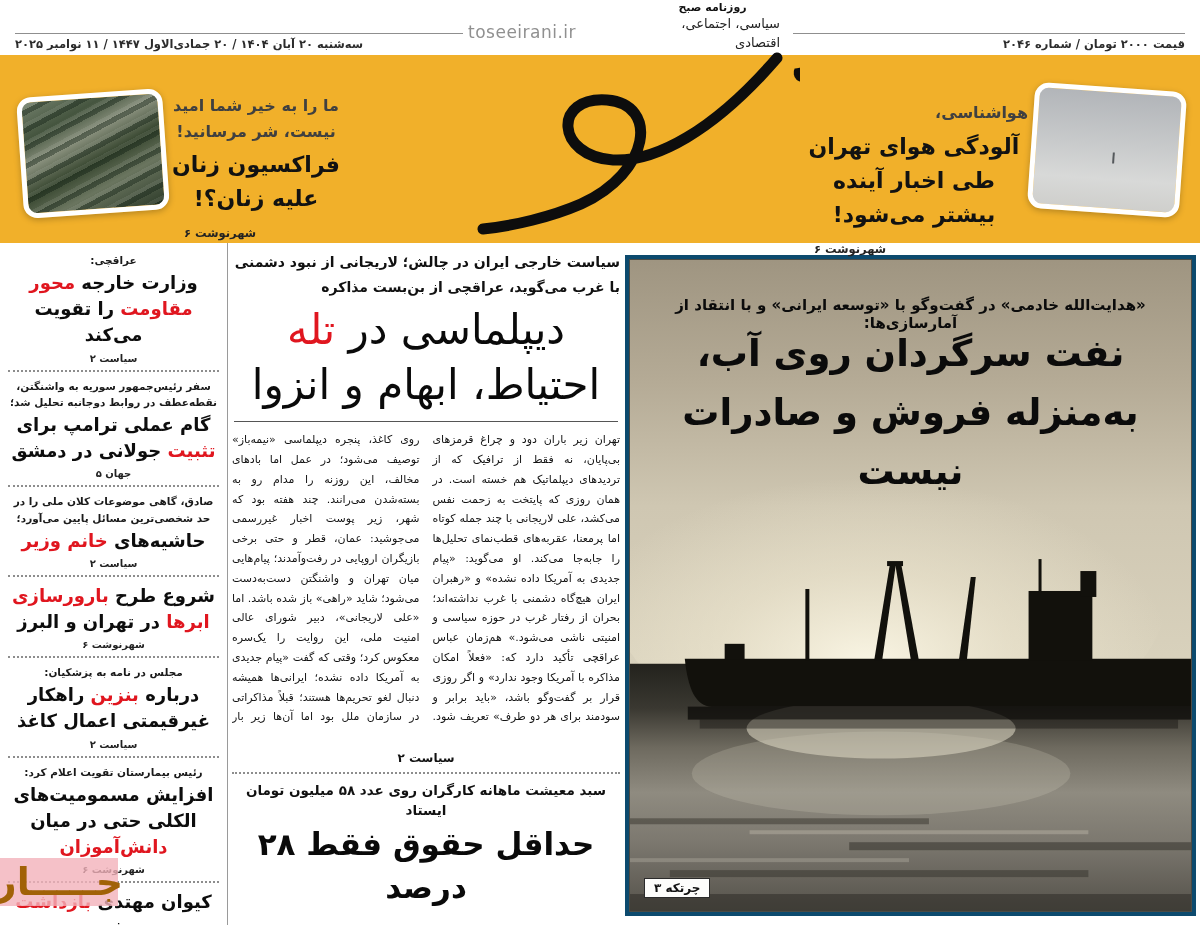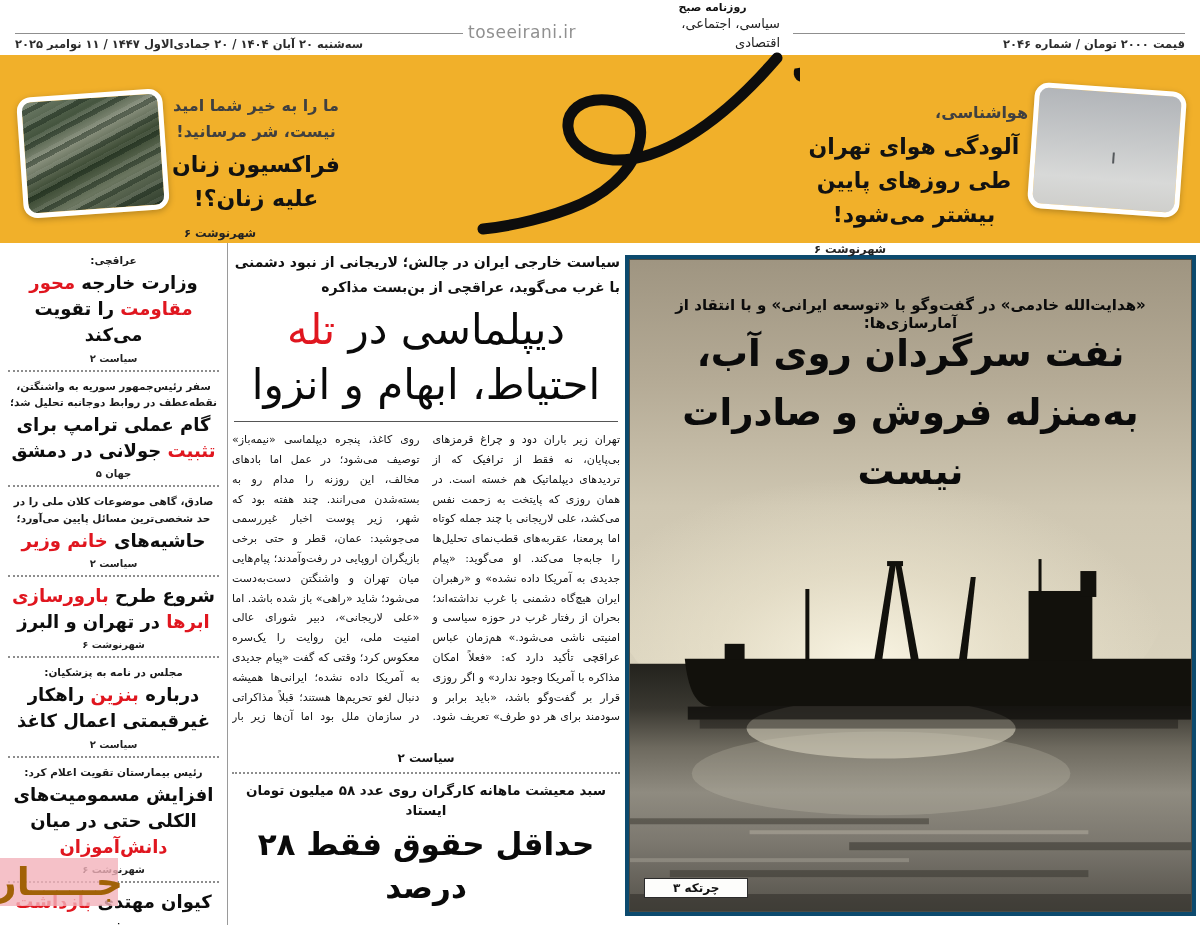--- a/index.html
+++ b/index.html
@@ -69,21 +69,21 @@
   
   .feature { position:absolute; top:255px; left:625px; width:571px; height:661px;
              border:4px solid #0c4a6e; background:#cfc7b2; }
   .feature-inner { position:absolute; inset:0; border:1px solid #4a4a44; overflow:hidden; }
   .tanker-svg { position:absolute; inset:0; width:100%; height:100%; }
   .ft-kicker { position:absolute; top:36px; left:0; width:100%; text-align:center;
                font-size:15px; font-weight:bold; color:#0b0b0b; }
   .ft-headline { position:absolute; top:64px; left:0; width:100%; text-align:center;
                  font-size:37px; font-weight:bold; line-height:1.6; color:#0b0b0b; }
   .page-label { position:absolute; bottom:13px; left:14px; background:#fdfdfb; border:1px solid #2b2b2b;
-                font-size:12px; font-weight:bold; color:#111; padding:2px 28px; }
+                font-size:12px; font-weight:bold; color:#111; padding:2px 9px; }
 
   
   .watermark { position:absolute; left:0; top:858px; width:118px; height:48px; z-index:9;
                background:rgba(243,178,186,.8); display:flex; align-items:center; justify-content:center; }
   .watermark span { font-size:38px; font-weight:bold; color:#a16207; letter-spacing:-1px; }
 </style>
 </head>
 <body>
 
 <div id="page">
@@ -108,21 +108,21 @@
         <span>فراکسیون زنان</span><br>
         <span>علیه زنان؟!</span>
       </div>
       <div class="b-footer">شهرنوشت ۶</div>
     </div>
 
     <div class="feat-r">
       <div class="b-kicker" style="text-align:right;">هواشناسی،</div>
       <div class="b-headline">
         <span>آلودگی هوای تهران</span><br>
-        <span>طی روزهای پایین بیشتر می‌شود!</span>
+        <span>طی اخبار آینده بیشتر می‌شود!</span>
       </div>
       <div class="b-footer">شهرنوشت ۶</div>
     </div>
     <div class="photo-frame photo-sky"></div>
   </div>
 
   <div class="logo">
     <svg width="345" height="245" viewBox="0 0 345 245">
       <path d="M 322 58 C 258 132, 200 162, 158 160 C 100 156, 98 96, 152 100 C 204 104, 196 172, 126 204 C 96 217, 58 226, 28 229" stroke="#0d0d0d" stroke-width="11" fill="none" stroke-linecap="round"></path>
       <text x="336" y="78" text-anchor="end" font-family="DejaVu Sans, sans-serif" font-size="52" font-weight="bold" fill="#0d0d0d" transform="rotate(-8 336 78)">توسعه ایرانی</text>

